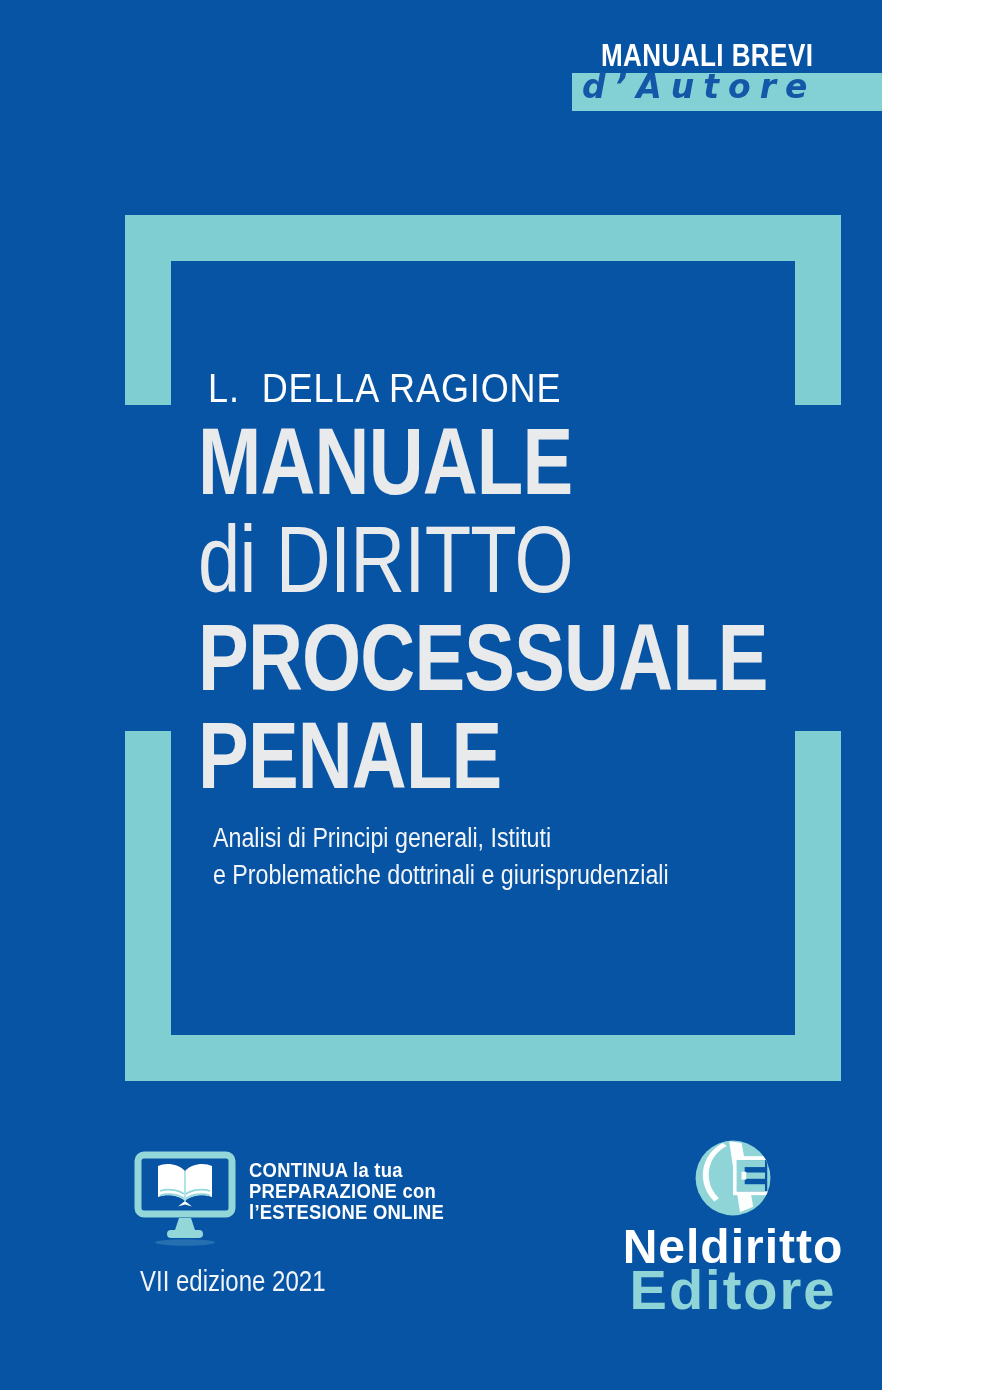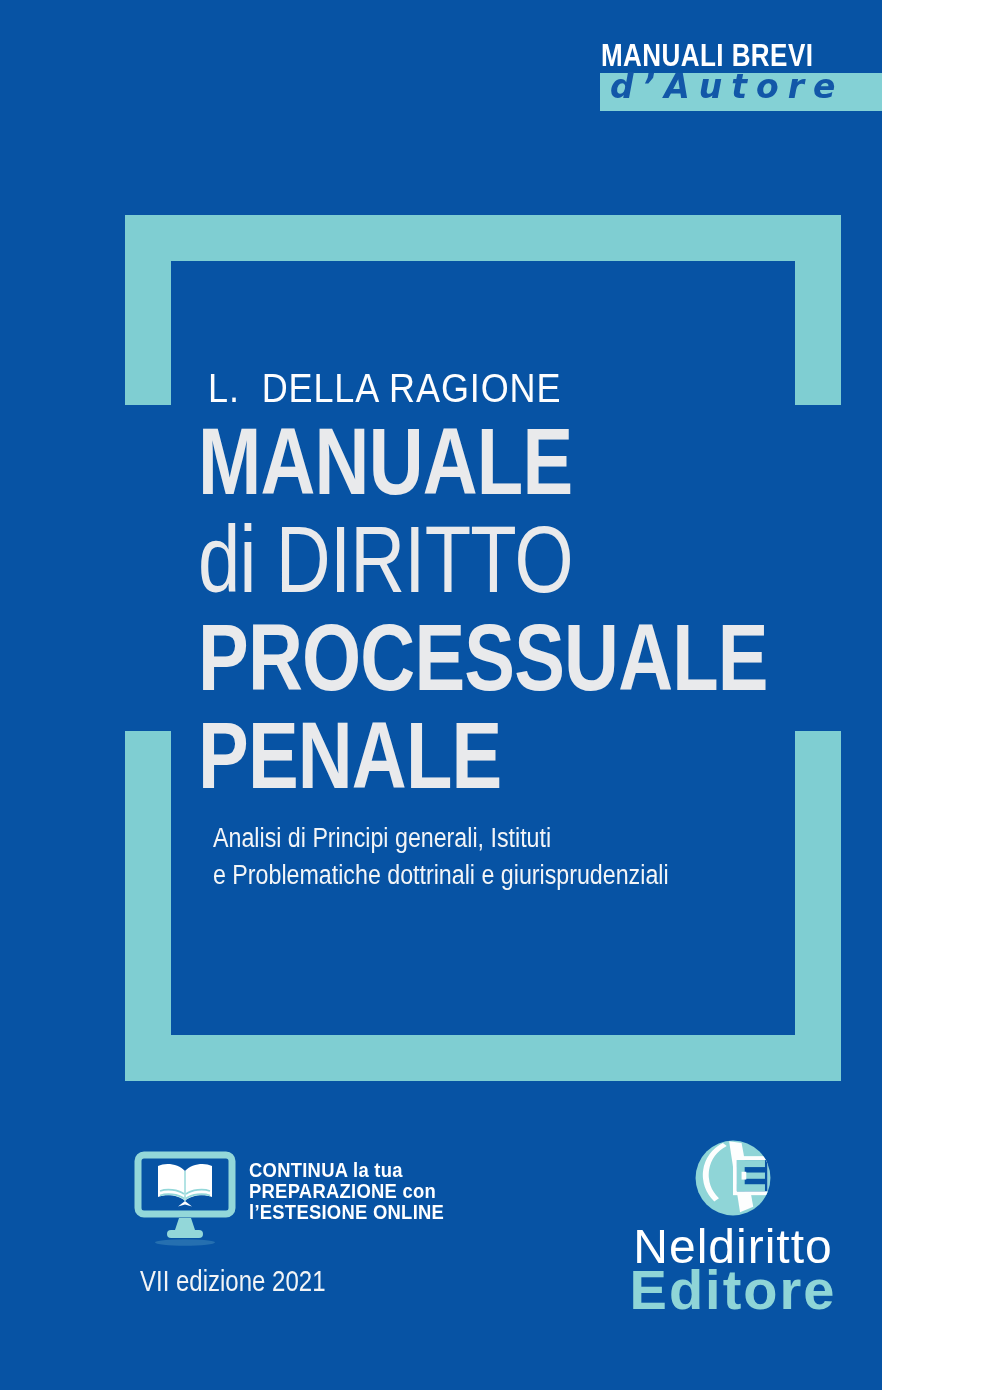--- a/index.html
+++ b/index.html
@@ -10,21 +10,21 @@
     font-family:"Liberation Sans",sans-serif;
   }
   
   .series-title{
     position:absolute;left:601px;top:38px;
     font-size:31px;font-weight:bold;color:#FFFFFF;
     letter-spacing:.5px;white-space:nowrap;
     transform:scaleX(.84);transform-origin:left top;
   }
   .series-band{
-    position:absolute;left:600px;top:73px;width:363px;height:38px;
+    position:absolute;left:572px;top:73px;width:363px;height:38px;
     background:#84D1D5;
   }
   .dautore{
     position:absolute;left:10px;top:-6px;
     font-family:"DejaVu Sans",sans-serif;font-style:italic;font-weight:bold;
     font-size:33px;color:#1257A8;letter-spacing:9px;white-space:nowrap;
   }
   
   .fr{position:absolute;background:#7FCED2;}
   .fr-top{left:125px;top:215px;width:716px;height:46px;}
@@ -61,21 +61,21 @@
   }
   .edition{
     position:absolute;left:140px;top:1264px;
     font-size:30px;color:#F2F4F6;white-space:nowrap;
     transform:scaleX(.8);transform-origin:left top;
   }
   
   .publisher{position:absolute;left:583px;top:1139px;width:300px;text-align:center;}
   .logo-mark{width:78px;height:78px;display:block;margin:0 auto;}
   .pub-name{
-    font-size:48px;font-weight:normal;color:#FFFFFF;
+    font-size:48px;font-weight:bold;color:#FFFFFF;
     letter-spacing:1px;line-height:48px;margin-top:6px;
   }
   .pub-sub{
     font-size:56px;font-weight:bold;color:#8FD5D7;
     letter-spacing:2px;line-height:42px;margin-top:-2px;
   }
 </style>
 </head>
 <body>
 

